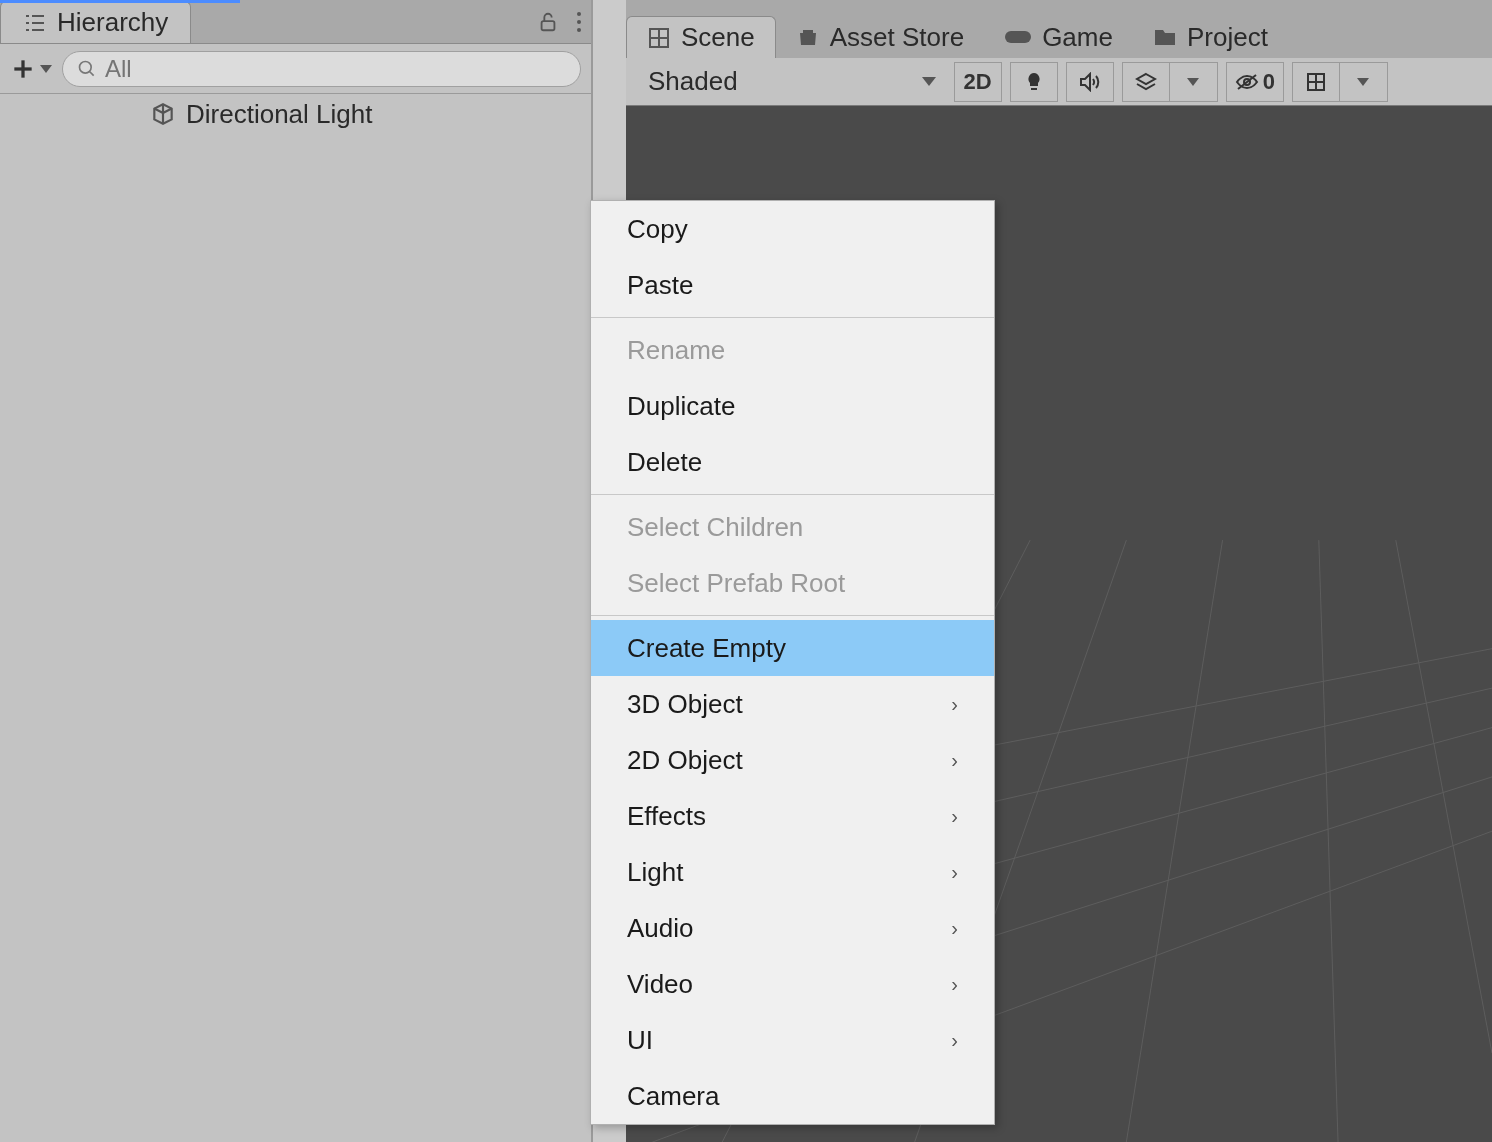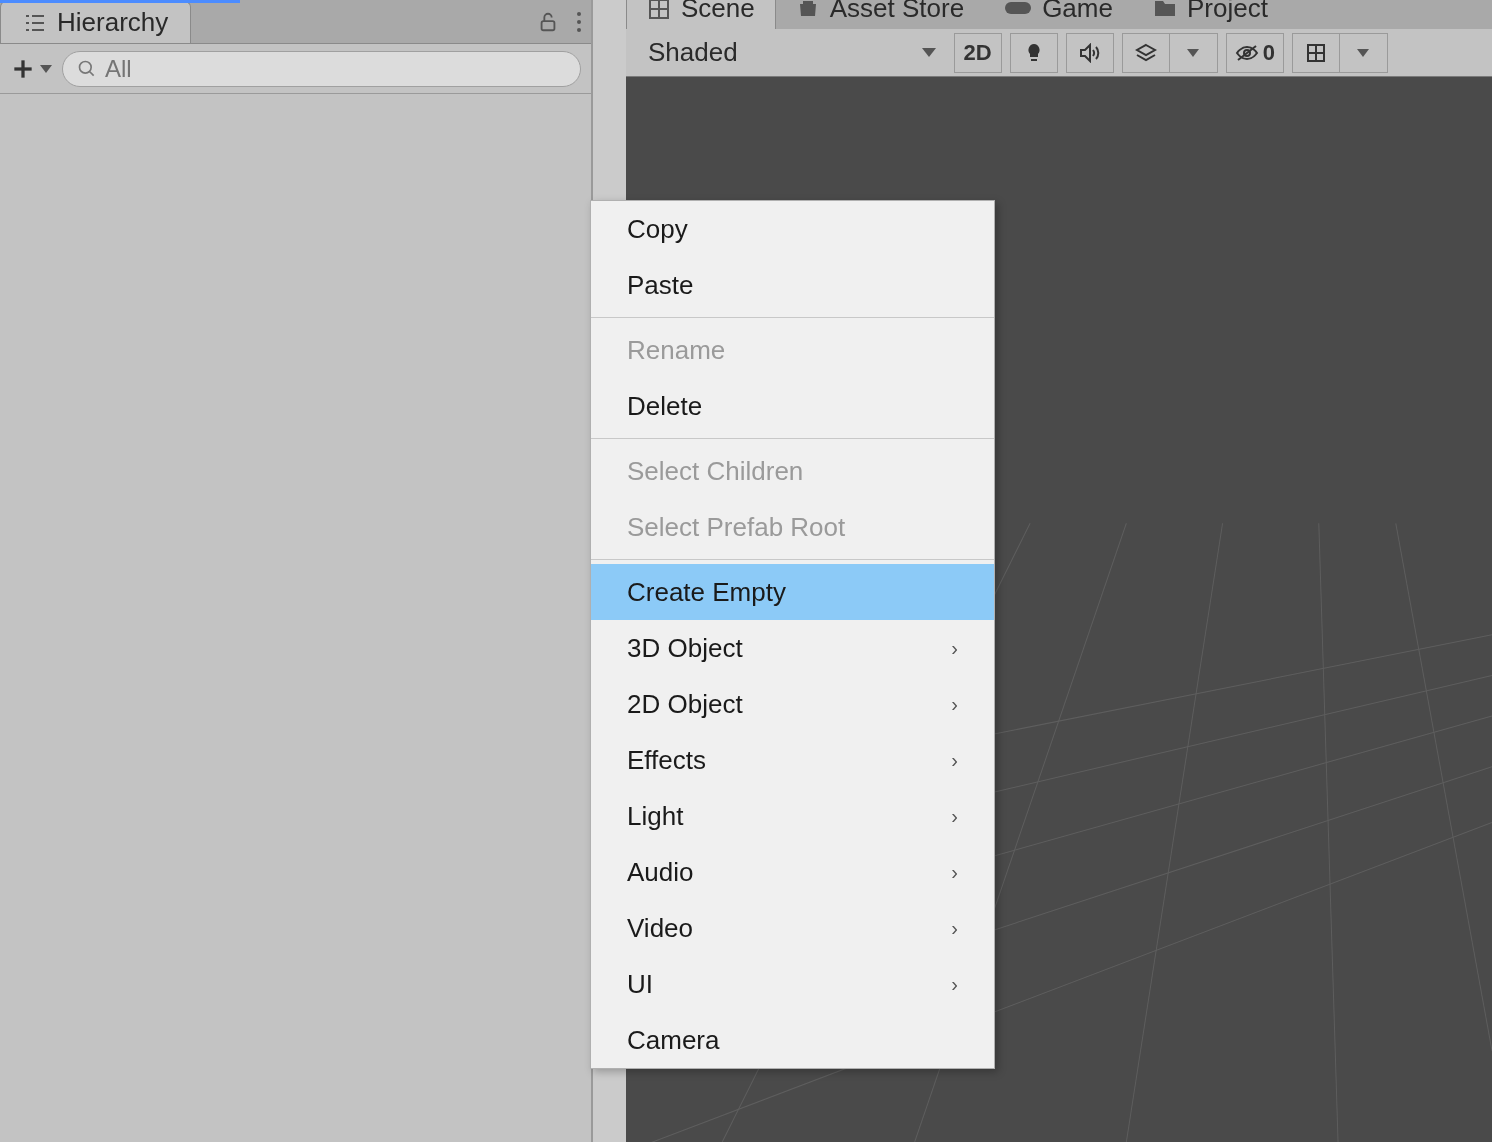--- a/index.html
+++ b/index.html
@@ -57,21 +57,21 @@
   background:#e2e2e2; font-weight:600; position:relative;
 }
 .tree-row.scene { padding-left:118px; }
 .tree-row.child { padding-left:150px; }
 .row-menu { margin-left:auto; color:#444; font-size:22px; }
 
 
 .svgicon { display:inline-flex; align-items:center; justify-content:center; }
 
 
-.scene-tabs { height:29px; background:#a9a9a9; display:flex; align-items:flex-end; }
+.scene-tabs { height:58px; background:#a9a9a9; display:flex; align-items:flex-end; }
 .scene-tab {
   height:42px; display:flex; align-items:center; gap:10px; padding:0 20px;
   font-size:26px; color:#2a2a2a; cursor:pointer;
 }
 .scene-tab.active {
   background:#c3c3c3; border-top-left-radius:6px; border-top-right-radius:6px;
   border:1px solid #8a8a8a; border-bottom:none;
 }
 
 
@@ -167,20 +167,29 @@
           <svg width="20" height="20" viewBox="0 0 24 24" fill="none" stroke="#777" stroke-width="2">
               <circle cx="10" cy="10" r="7"></circle>
               <line x1="20" y1="20" x2="15" y2="15"></line>
             </svg>
         </span>
         <input type="text" placeholder="All" style="">
       </div>
     </div>
 
     <div class="tree">
+      <div class="tree-row child">
+        <span class="svgicon">
+          <svg width="26" height="26" viewBox="0 0 24 24" fill="none" stroke="#555" stroke-width="2">
+              <path d="M12 3l8 4v10l-8 4-8-4V7l8-4z"></path>
+              <path d="M12 3v18M4 7l8 4 8-4"></path>
+            </svg>
+        </span>
+        <span>Directional Light</span>
+      </div>
     </div>
   </div>
 
   <div class="right-col">
     <div class="scene-tabs">
       <div class="scene-tab active">
         <span class="svgicon">
           <svg width="24" height="24" viewBox="0 0 24 24" fill="none" stroke="#555" stroke-width="2">
               <rect x="3" y="3" width="18" height="18"></rect>
               <line x1="3" y1="12" x2="21" y2="12"></line>
@@ -309,20 +318,23 @@
       <span>Copy</span>
     </div>
     <div class="menu-item">
       <span>Paste</span>
     </div>
     <div class="menu-sep"></div>
     <div class="menu-item disabled">
       <span>Rename</span>
     </div>
     <div class="menu-item">
+      <span>Duplicate</span>
+    </div>
+    <div class="menu-item">
       <span>Delete</span>
     </div>
     <div class="menu-sep"></div>
     <div class="menu-item disabled">
       <span>Select Children</span>
     </div>
     <div class="menu-item disabled">
       <span>Select Prefab Root</span>
     </div>
     <div class="menu-sep"></div>

